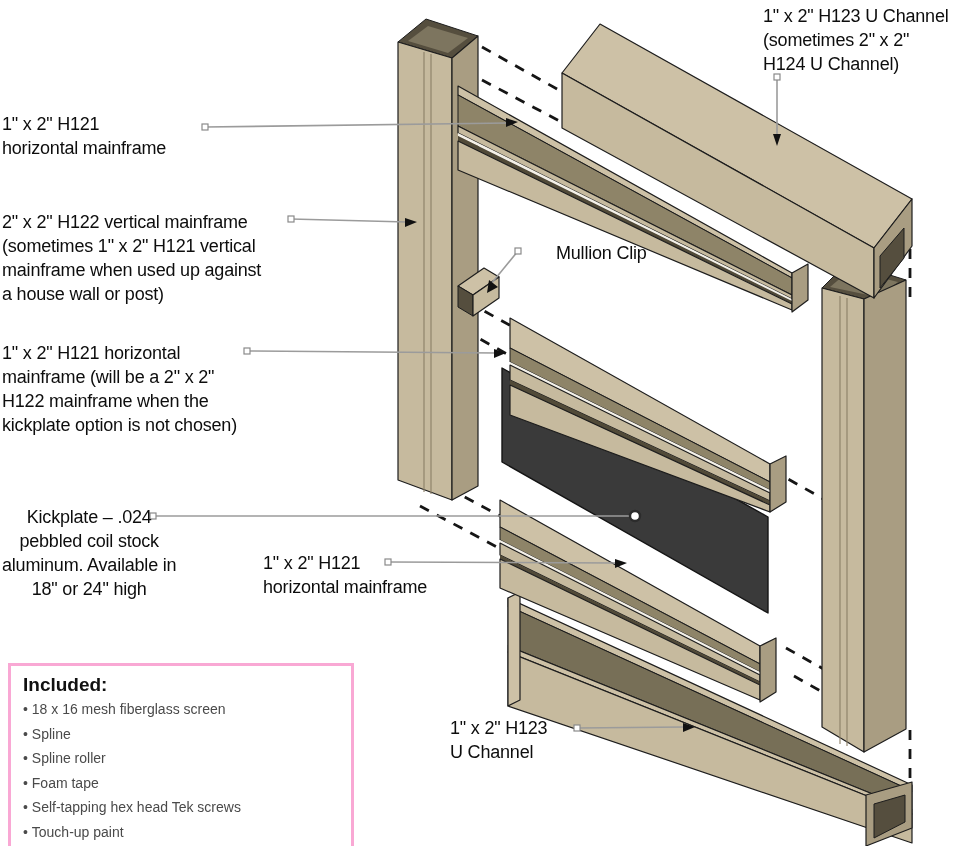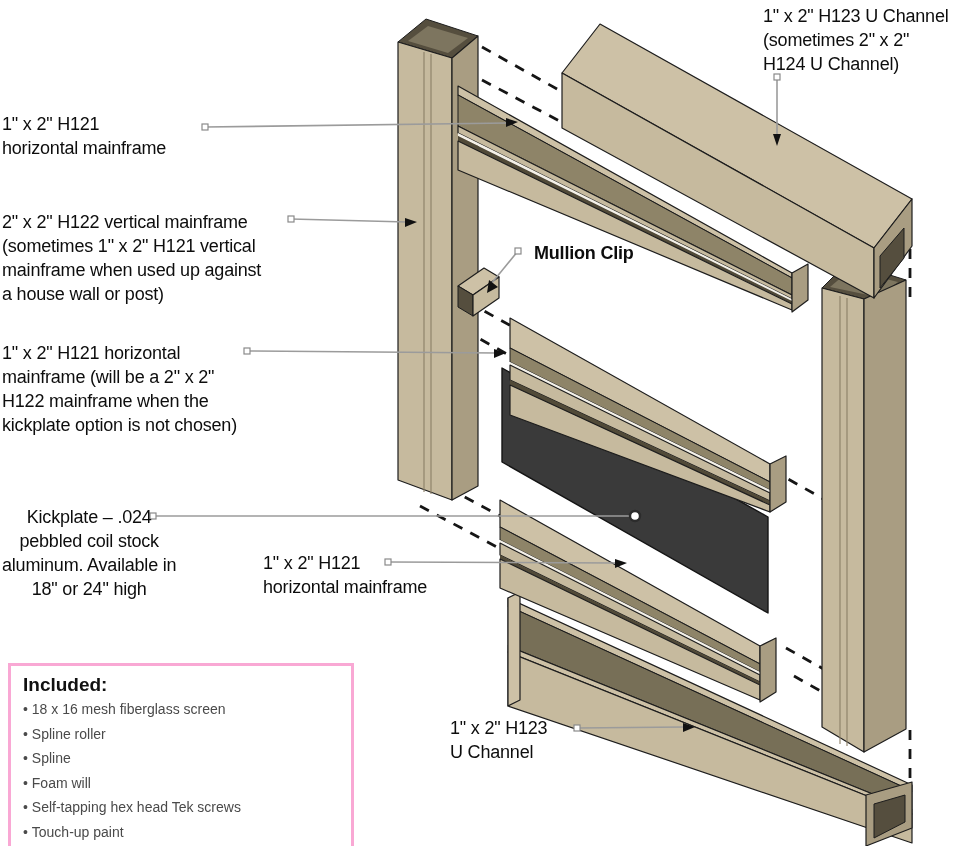--- a/index.html
+++ b/index.html
@@ -173,37 +173,37 @@
 
   <div class="lbl" style="left:763px;top:4px;">1" x 2" H123 U Channel
 (sometimes 2" x 2"
 H124 U Channel)</div>
   <div class="lbl" style="left:2px;top:112px;">1" x 2" H121
 horizontal mainframe</div>
   <div class="lbl" style="left:2px;top:210px;">2" x 2" H122 vertical mainframe
 (sometimes 1" x 2" H121 vertical
 mainframe when used up against
 a house wall or post)</div>
-  <div class="lbl" style="left:534px;top:241px;font-weight:bold;">Mullion Clip</div>
+  <div class="lbl" style="left:556px;top:241px;">Mullion Clip</div>
   <div class="lbl" style="left:2px;top:341px;">1" x 2" H121 horizontal
 mainframe (will be a 2" x 2"
 H122 mainframe when the
 kickplate option is not chosen)</div>
   <div class="lbl" style="left:2px;top:505px;text-align:center;">Kickplate – .024
 pebbled coil stock
 aluminum. Available in
 18" or 24" high</div>
   <div class="lbl" style="left:263px;top:551px;">1" x 2" H121
 horizontal mainframe</div>
   <div class="lbl" style="left:450px;top:716px;">1" x 2" H123
 U Channel</div>
 
   <div class="inc">
     <div class="inc-title">Included:</div>
     <div class="inc-item">18 x 16 mesh fiberglass screen</div>
+    <div class="inc-item">Spline</div>
     <div class="inc-item">Spline roller</div>
-    <div class="inc-item">Spline</div>
-    <div class="inc-item">Foam will</div>
+    <div class="inc-item">Foam tape</div>
     <div class="inc-item">Self-tapping hex head Tek screws</div>
     <div class="inc-item">Touch-up paint</div>
   </div>
 
 </div>
 
 </body></html>

